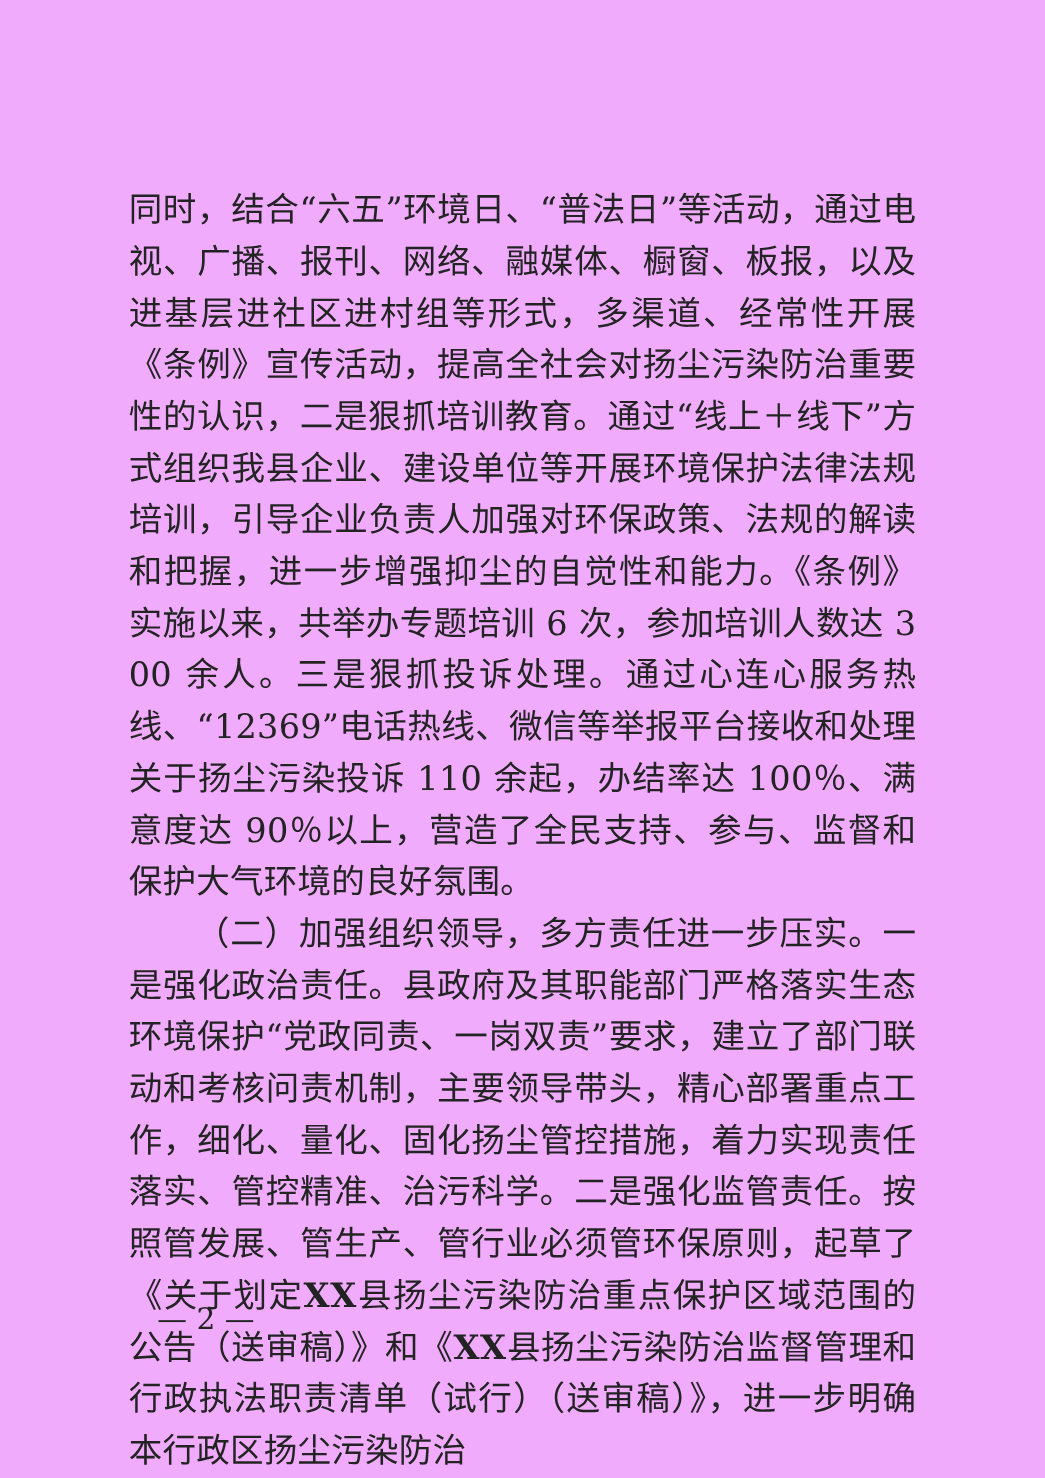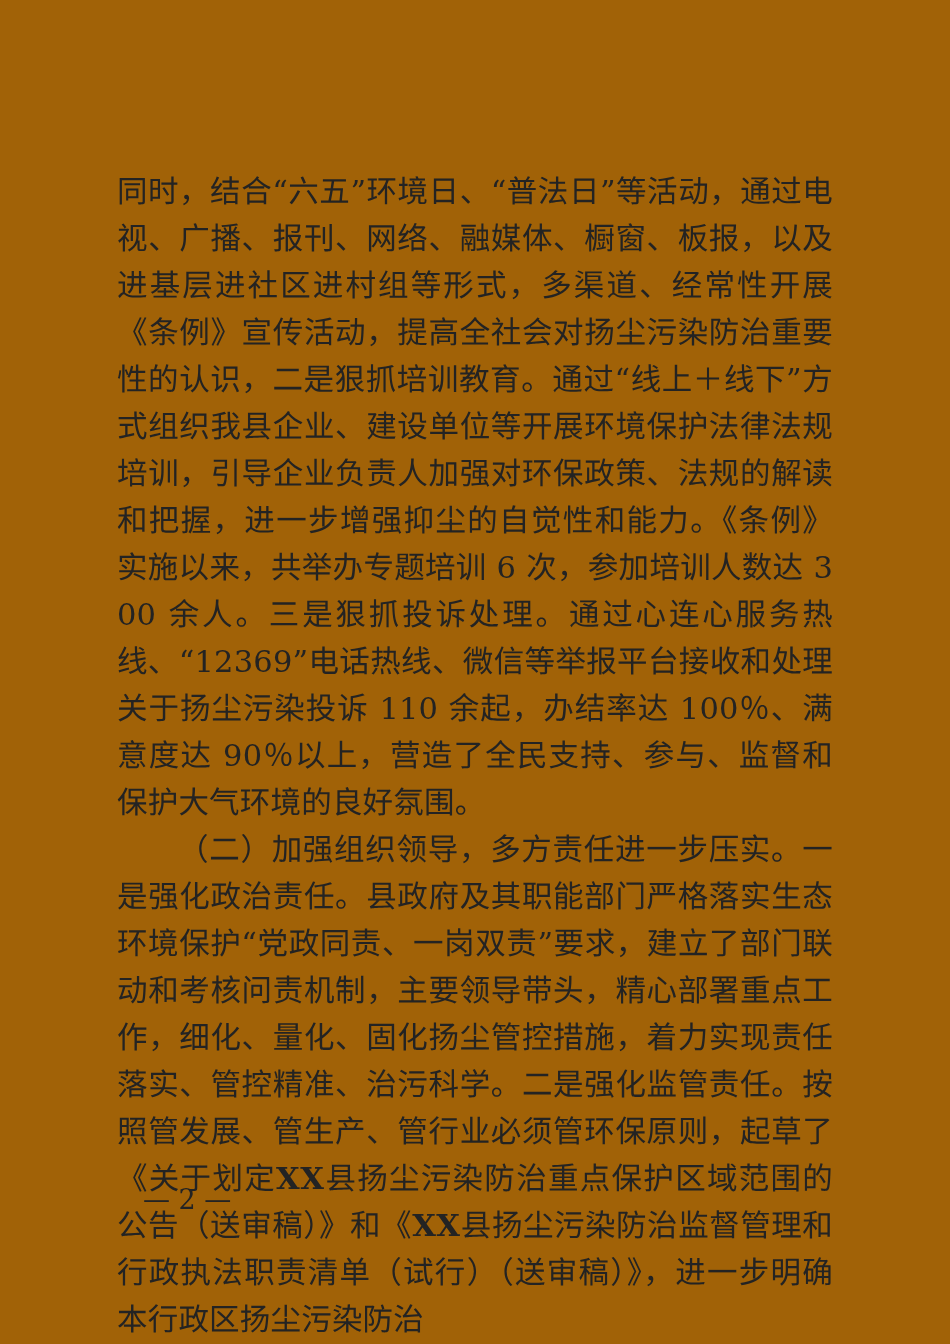--- a/index.html
+++ b/index.html
@@ -13,21 +13,21 @@
     height: 1344px;
     position: relative;
     overflow: hidden;
     font-family: "DejaVu Serif", "Liberation Serif", serif;
     color: #1a1a1a;
   }
 
   .page {
     position: absolute;
     inset: 0;
-    background: #a16207;
+    background: #f0abfc;
   }
 
   
   .page-header-space {
     height: 168px;
   }
 
   .page-body {
     position: absolute;
     left: 117px;

